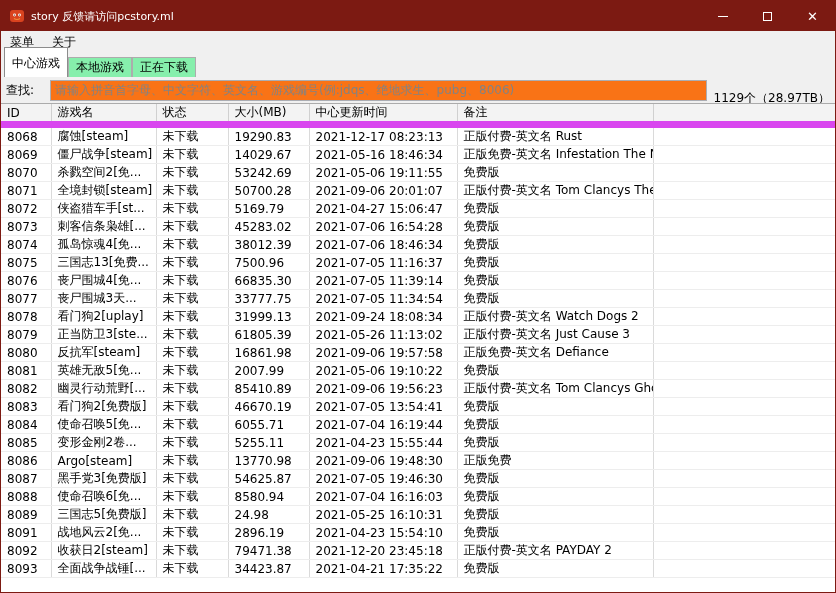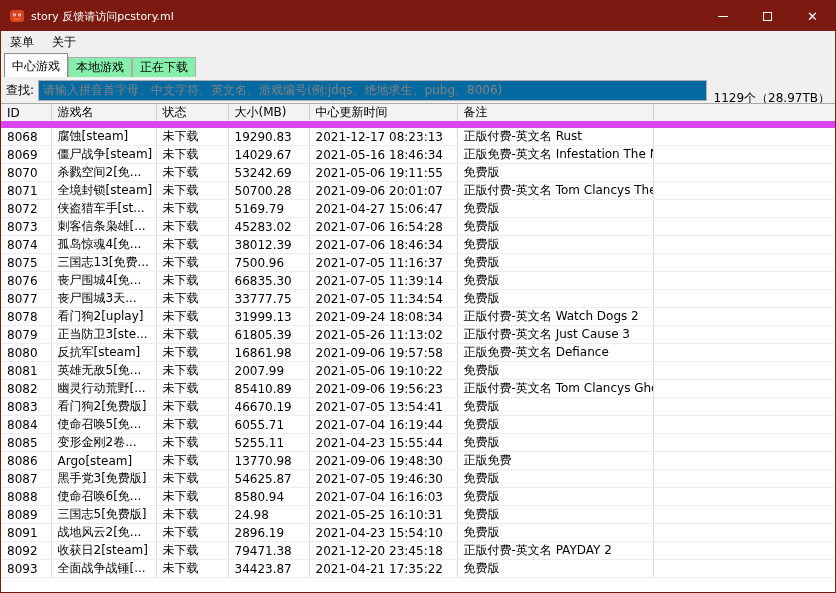--- a/index.html
+++ b/index.html
@@ -34,27 +34,27 @@
   
   .menubar { height: 22px; flex: 0 0 22px; display: flex; align-items: center; background: #F0F0F0; }
   .menu-item { padding: 0 9px; height: 100%; display: flex; align-items: center; }
   
   .tabstrip { height: 24px; flex: 0 0 24px; display: flex; align-items: flex-end; padding-left: 3px; background: #F0F0F0; }
   .tab {
     border: 1px solid #ACACAC; border-bottom: none;
     background: #86efac; padding: 2px 7px 3px 7px;
     height: 20px; display: flex; align-items: center; margin-right: 0;
   }
-  .tab.active { background: #FFFFFF; height: 24px; padding-top: 4px; border-color: #8C8C8C; }
+  .tab.active { background: #FFFFFF; height: 30px; padding-top: 4px; border-color: #8C8C8C; }
   
   .searchrow { height: 26px; flex: 0 0 26px; display: flex; align-items: center; padding: 0 5px 0 5px; background: #F0F0F0; }
-  .search-label { margin-right: 4px; white-space: nowrap; }
+  .search-label { margin-right: 16px; white-space: nowrap; }
   .search-input {
     flex: 1 1 auto; height: 21px;
-    border: 1px solid #ABADB3; background: #0369a1;
+    border: 1px solid #ABADB3; background: #f97316;
     font: inherit; padding: 1px 4px; outline: none; min-width: 0;
   }
   .search-input::placeholder { color: #838383; opacity: 1; }
   .count-text { margin-left: 7px; white-space: nowrap; margin-top: 16px; }
   
   .grid { flex: 1 1 auto; background: #fff; border-top: 1px solid #ABABAB; overflow: hidden; }
   table { border-collapse: collapse; table-layout: fixed; width: 100%; }
   th {
     background: #F3F3F3;
     font-weight: normal; text-align: left;

